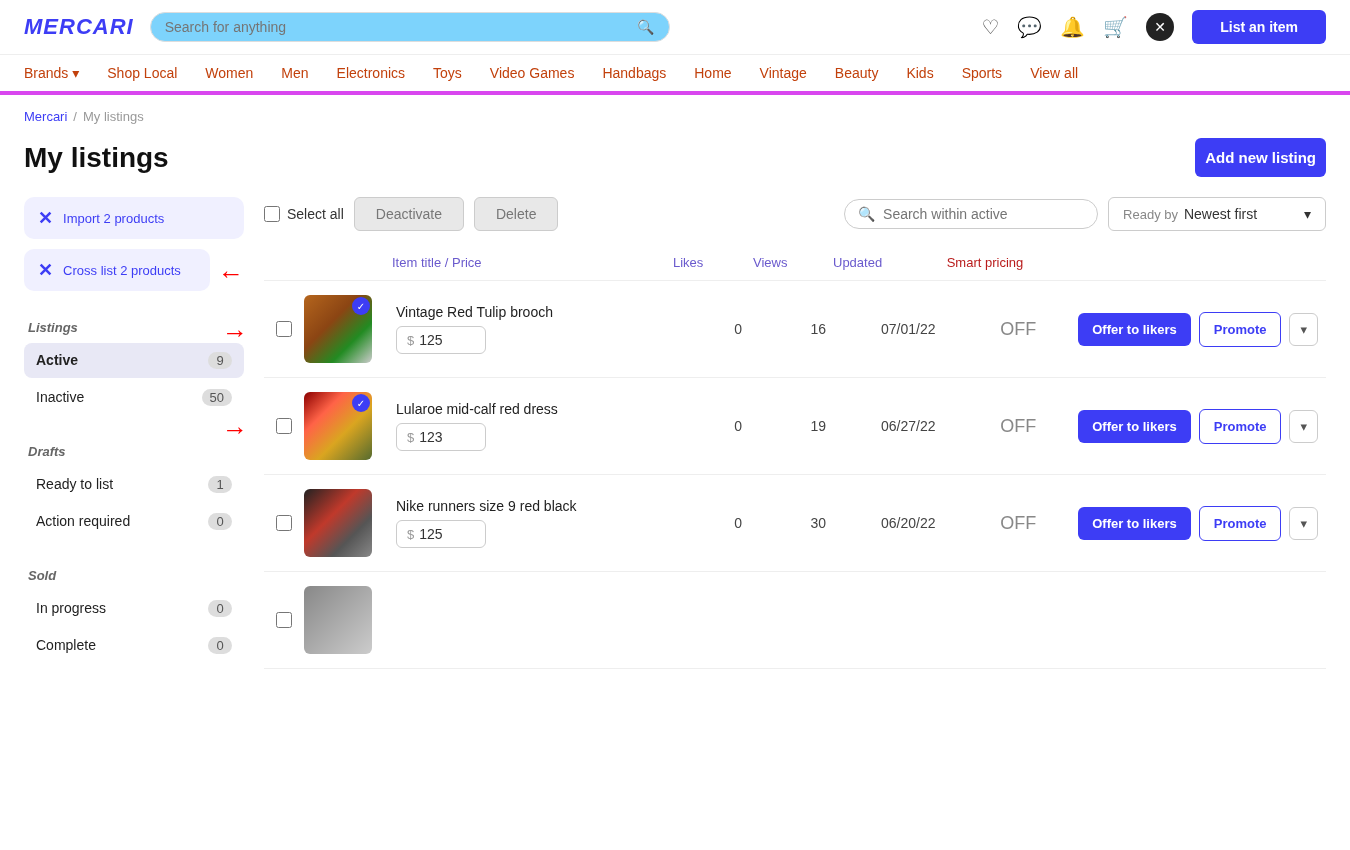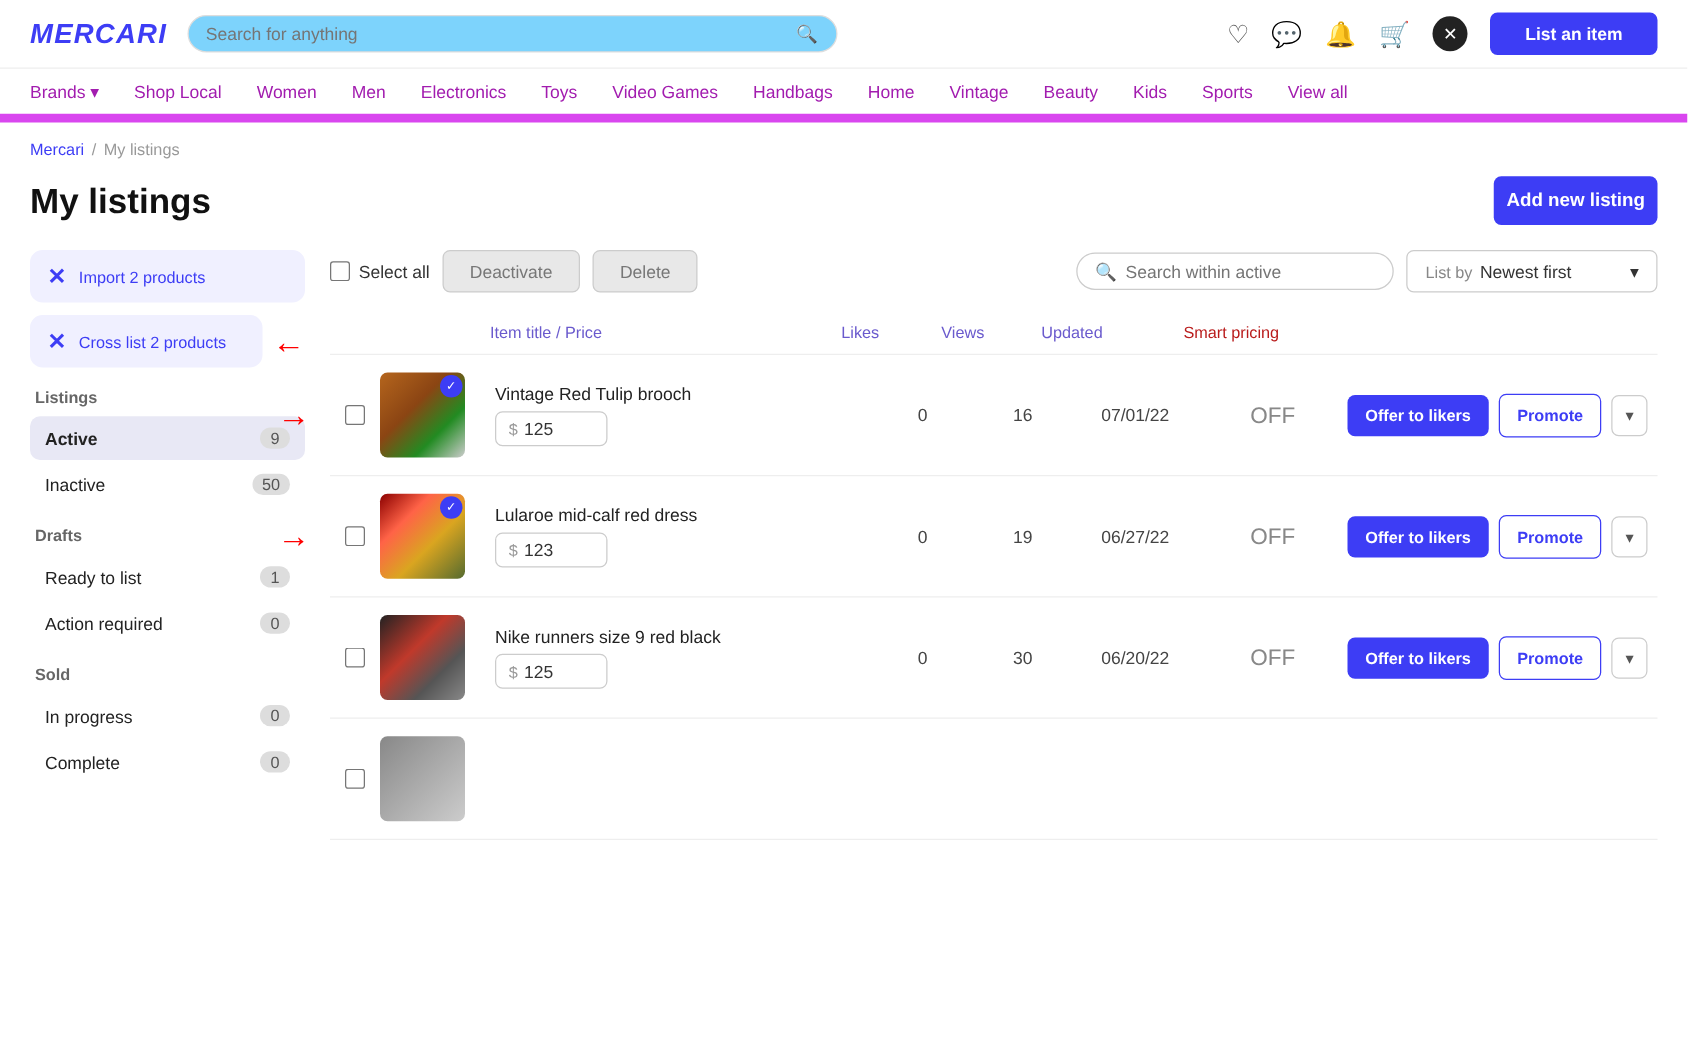--- a/index.html
+++ b/index.html
@@ -9,21 +9,21 @@
     .top-nav { display: flex; align-items: center; padding: 10px 24px; border-bottom: 1px solid #eee; gap: 16px; }
     .logo { font-size: 22px; font-weight: 700; color: #3d3df5; letter-spacing: 1px; white-space: nowrap; text-transform: uppercase; font-style: italic; }
     .search-bar { flex: 1; max-width: 520px; display: flex; align-items: flex-start; border: 1px solid #ddd; border-radius: 20px; padding: 6px 14px; background: #7dd3fc; }
     .search-bar input { border: none; background: transparent; outline: none; flex: 1; font-size: 14px; color: #666; }
     .nav-icons { display: flex; align-items: center; gap: 18px; margin-left: auto; }
     .nav-icon { font-size: 20px; color: #555; cursor: pointer; }
     .nav-icon.close-circle { background: #222; color: #fff; border-radius: 50%; width: 28px; height: 28px; display: flex; align-items: center; justify-content: center; font-size: 14px; }
     .list-item-btn { background: #3d3df5; color: #fff; border: none; border-radius: 6px; padding: 9px 28px; font-size: 14px; font-weight: 600; cursor: pointer; white-space: nowrap; }
 
     
-    .cat-nav { display: flex; align-items: center; gap: 28px; padding: 10px 24px; border-bottom: 7px solid #d946ef; font-size: 14px; color: #a21caf; }
+    .cat-nav { display: flex; align-items: center; gap: 28px; padding: 10px 24px; border-bottom: 4px solid #d946ef; font-size: 14px; color: #c2410c; }
     .cat-nav span { cursor: pointer; white-space: nowrap; }
     .cat-dropdown { display: flex; align-items: center; gap: 3px; cursor: pointer; }
 
     
     .breadcrumb { padding: 14px 24px 6px; font-size: 13px; color: #666; display: flex; gap: 6px; }
     .breadcrumb a { color: #3d3df5; text-decoration: none; }
     .breadcrumb span { color: #999; }
 
     
     .page-title-row { display: flex; align-items: center; justify-content: space-between; padding: 8px 24px 20px; }
@@ -32,22 +32,22 @@
 
     
     .main-layout { display: flex; padding: 0 24px; gap: 0; }
 
     
     .sidebar { width: 240px; flex-shrink: 0; padding-right: 20px; }
     .promo-card { background: #f0f0ff; border-radius: 10px; padding: 10px 14px; margin-bottom: 10px; display: flex; align-items: center; gap: 10px; cursor: pointer; }
     .promo-card .x-icon { color: #3d3df5; font-size: 18px; font-weight: 700; }
     .promo-card .promo-text { color: #3d3df5; font-size: 13px; font-weight: 500; }
 
-    .sidebar-section-label { font-size: 13px; font-weight: 600; color: #666; margin: 16px 0 8px; padding-left: 4px; text-transform: none; }
-    .sidebar-item { display: flex; align-items: center; justify-content: space-between; padding: 9px 12px; border-radius: 8px; cursor: pointer; margin-bottom: 2px; }
+    .sidebar-section-label { font-size: 13px; font-weight: 600; color: #666; margin: 29px 0 8px; padding-left: 4px; text-transform: none; font-style: italic; }
+    .sidebar-item { display: flex; justify-content: space-between; padding: 9px 12px; border-radius: 8px; cursor: pointer; margin-bottom: 2px; }
     .sidebar-item.active { background: #e8e8f5; }
     .sidebar-item-name { font-size: 14px; color: #222; font-weight: 500; }
     .sidebar-item-count { font-size: 13px; color: #555; background: #ddd; border-radius: 10px; padding: 1px 8px; min-width: 24px; text-align: center; }
     .sidebar-item.active .sidebar-item-name { font-weight: 700; }
 
     
     .content { flex: 1; min-width: 0; }
 
     
     .toolbar { display: flex; align-items: center; gap: 10px; margin-bottom: 14px; flex-wrap: wrap; }
@@ -198,21 +198,21 @@
         <input type="checkbox" style="">
         <label class="select-all-label">Select all</label>
       </div>
       <button class="toolbar-btn">Deactivate</button>
       <button class="toolbar-btn">Delete</button>
       <div class="search-box">
         <span>🔍</span>
         <input type="text" placeholder="Search within active" style="">
       </div>
       <div class="sort-select">
-        <span class="sort-label">List by</span>
+        <span class="sort-label">Ready by</span>
         <select>
           <option>Newest first</option>
           <option>Oldest first</option>
           <option>Price: Low to High</option>
           <option>Price: High to Low</option>
         </select>
         <span>▾</span>
       </div>
     </div>
 

